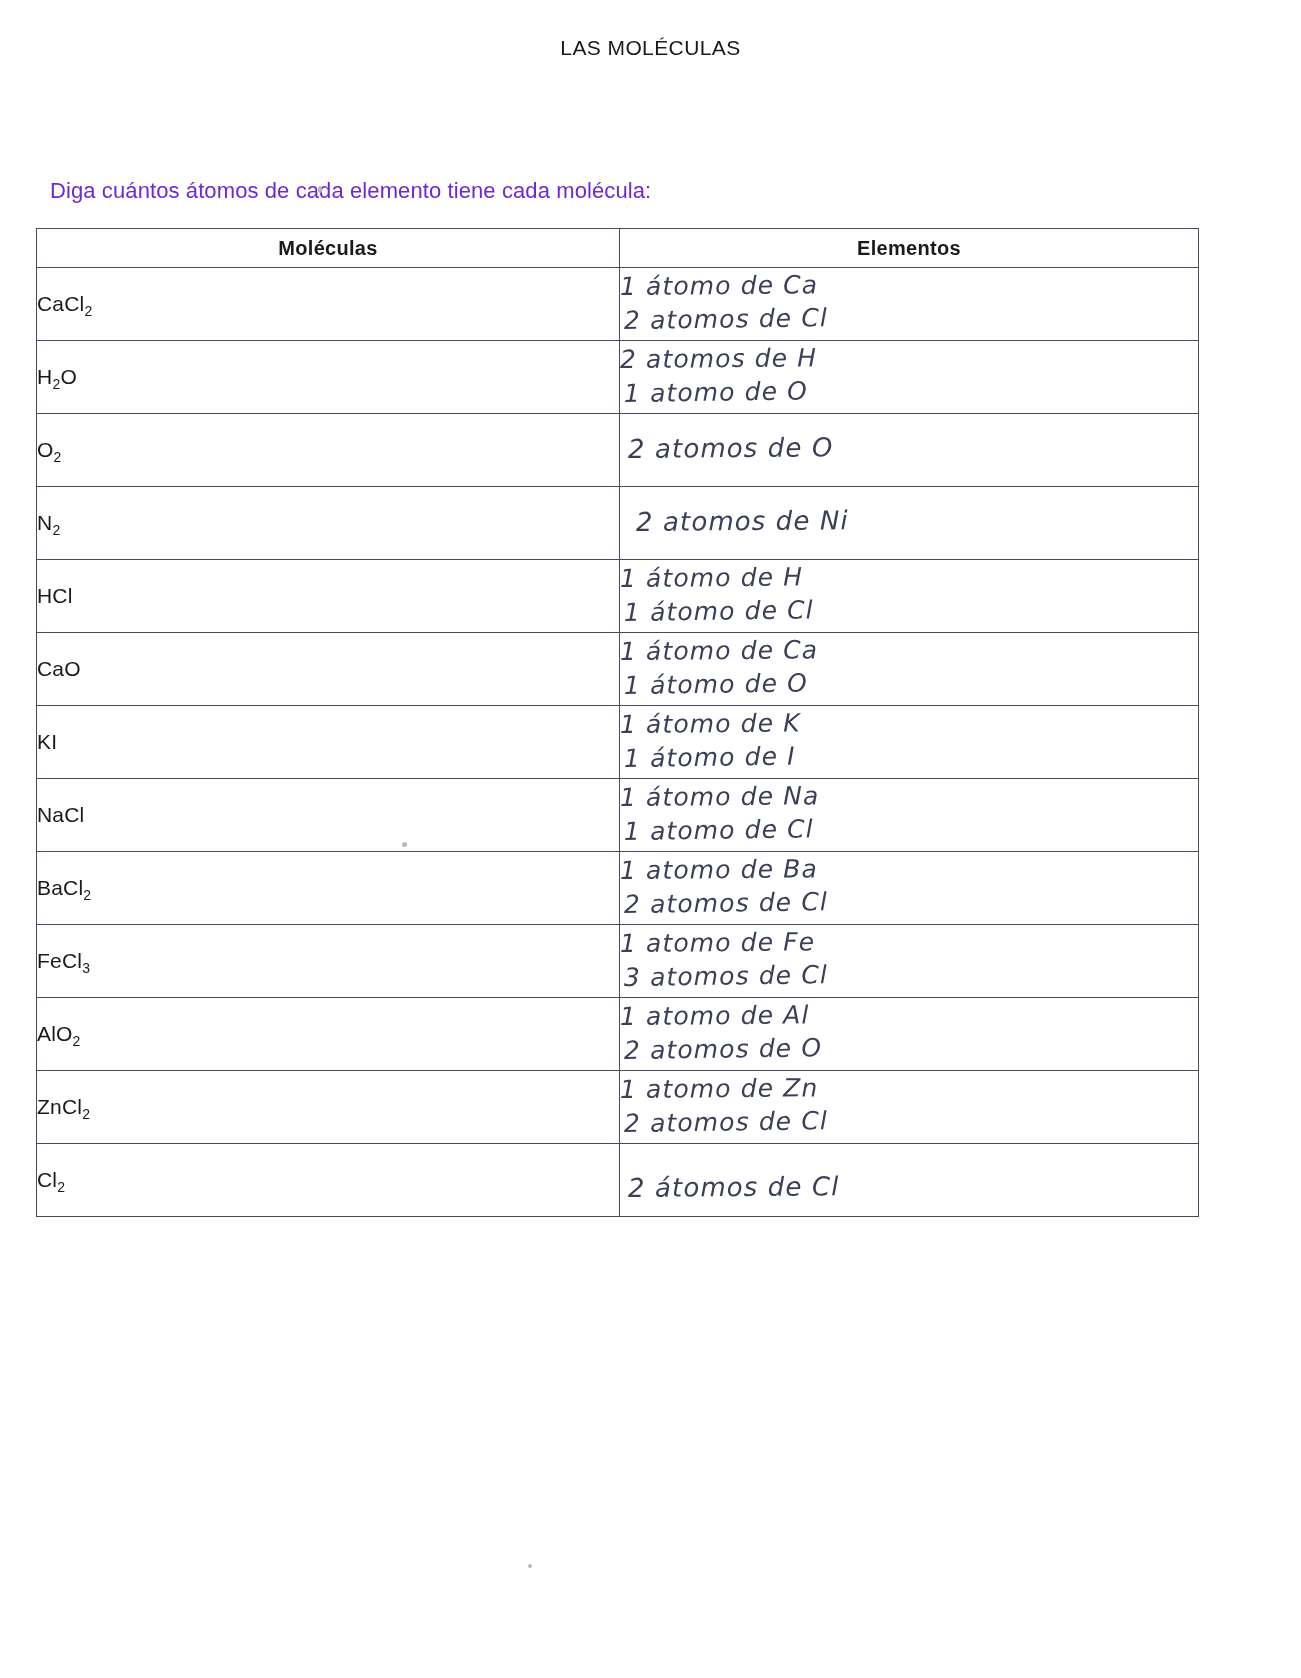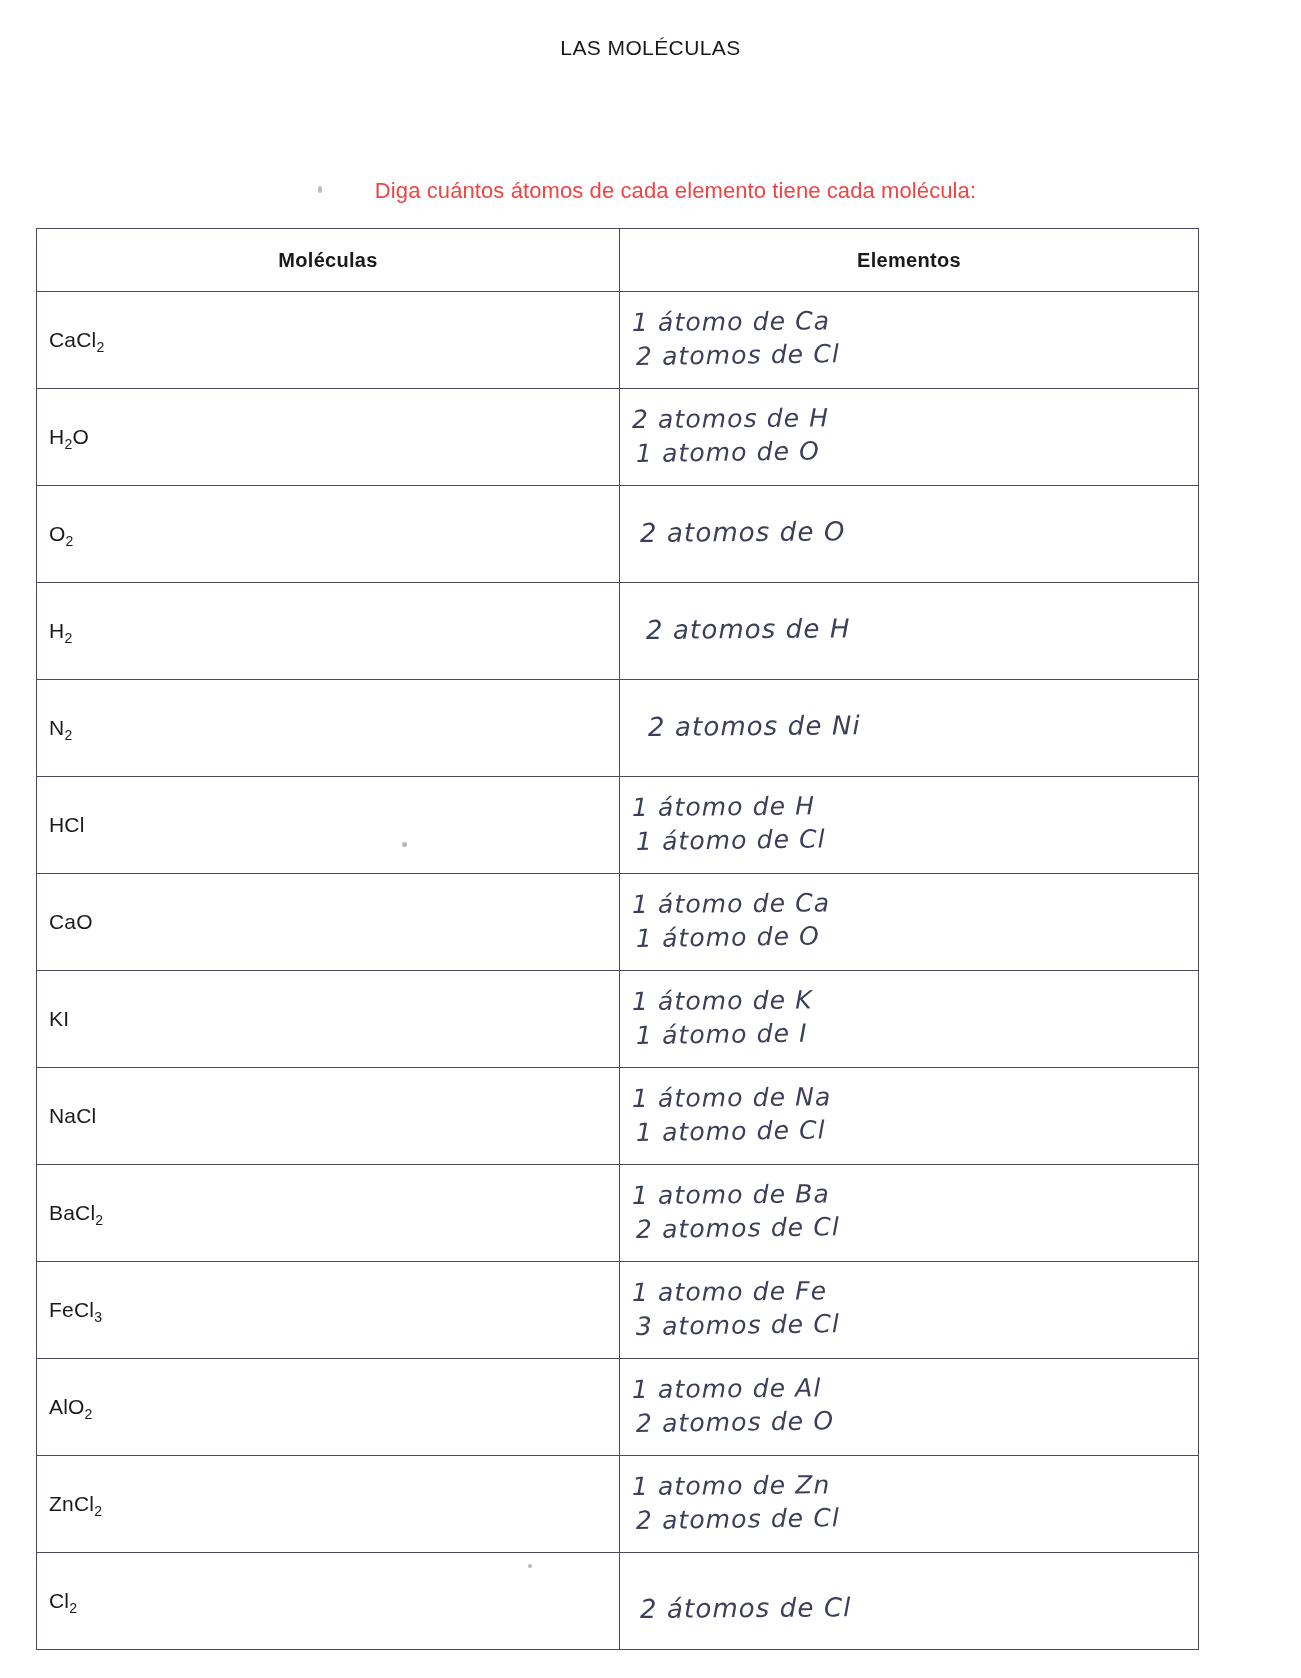--- a/index.html
+++ b/index.html
@@ -25,35 +25,34 @@
     text-align: center;
     font-size: 21px;
     font-weight: normal;
     letter-spacing: 0.4px;
     margin-top: 36px;
   }
   .instruction {
     font-size: 22px;
     margin: 118px 0 0 50px;
     letter-spacing: 0.1px;
-    color: #ef4444;
-    text-align: center;
+    color: #6d28d9;
   }
   table.molecules {
     border-collapse: collapse;
     margin: 24px 0 0 36px;
     width: 1162px;
     table-layout: fixed;
   }
   table.molecules col.c1 { width: 583px; }
   table.molecules col.c2 { width: 579px; }
   table.molecules th,
   table.molecules td {
     border: 1px solid #4a4a5c;
-    padding: 12px;
+    padding: 0;
     vertical-align: middle;
   }
   table.molecules th {
     height: 38px;
     font-size: 20px;
     font-weight: bold;
     text-align: center;
     letter-spacing: 0.3px;
   }
   td.formula {
@@ -139,26 +138,20 @@
         </td>
       </tr>
 
       <tr>
         <td class="formula"><span>O</span><sub>2</sub></td>
         <td class="answer">
           <div class="hand single">2 atomos de O</div>
         </td>
       </tr>
 
-      <tr>
-        <td class="formula"><span>H</span><sub>2</sub></td>
-        <td class="answer">
-          <div class="hand single" style="margin-left:14px;">2 atomos de H</div>
-        </td>
-      </tr>
 
       <tr>
         <td class="formula"><span>N</span><sub>2</sub></td>
         <td class="answer">
           <div class="hand single" style="margin-left:16px;">2 atomos de Ni</div>
         </td>
       </tr>
 
       <tr>
         <td class="formula"><span>HCl</span></td>

